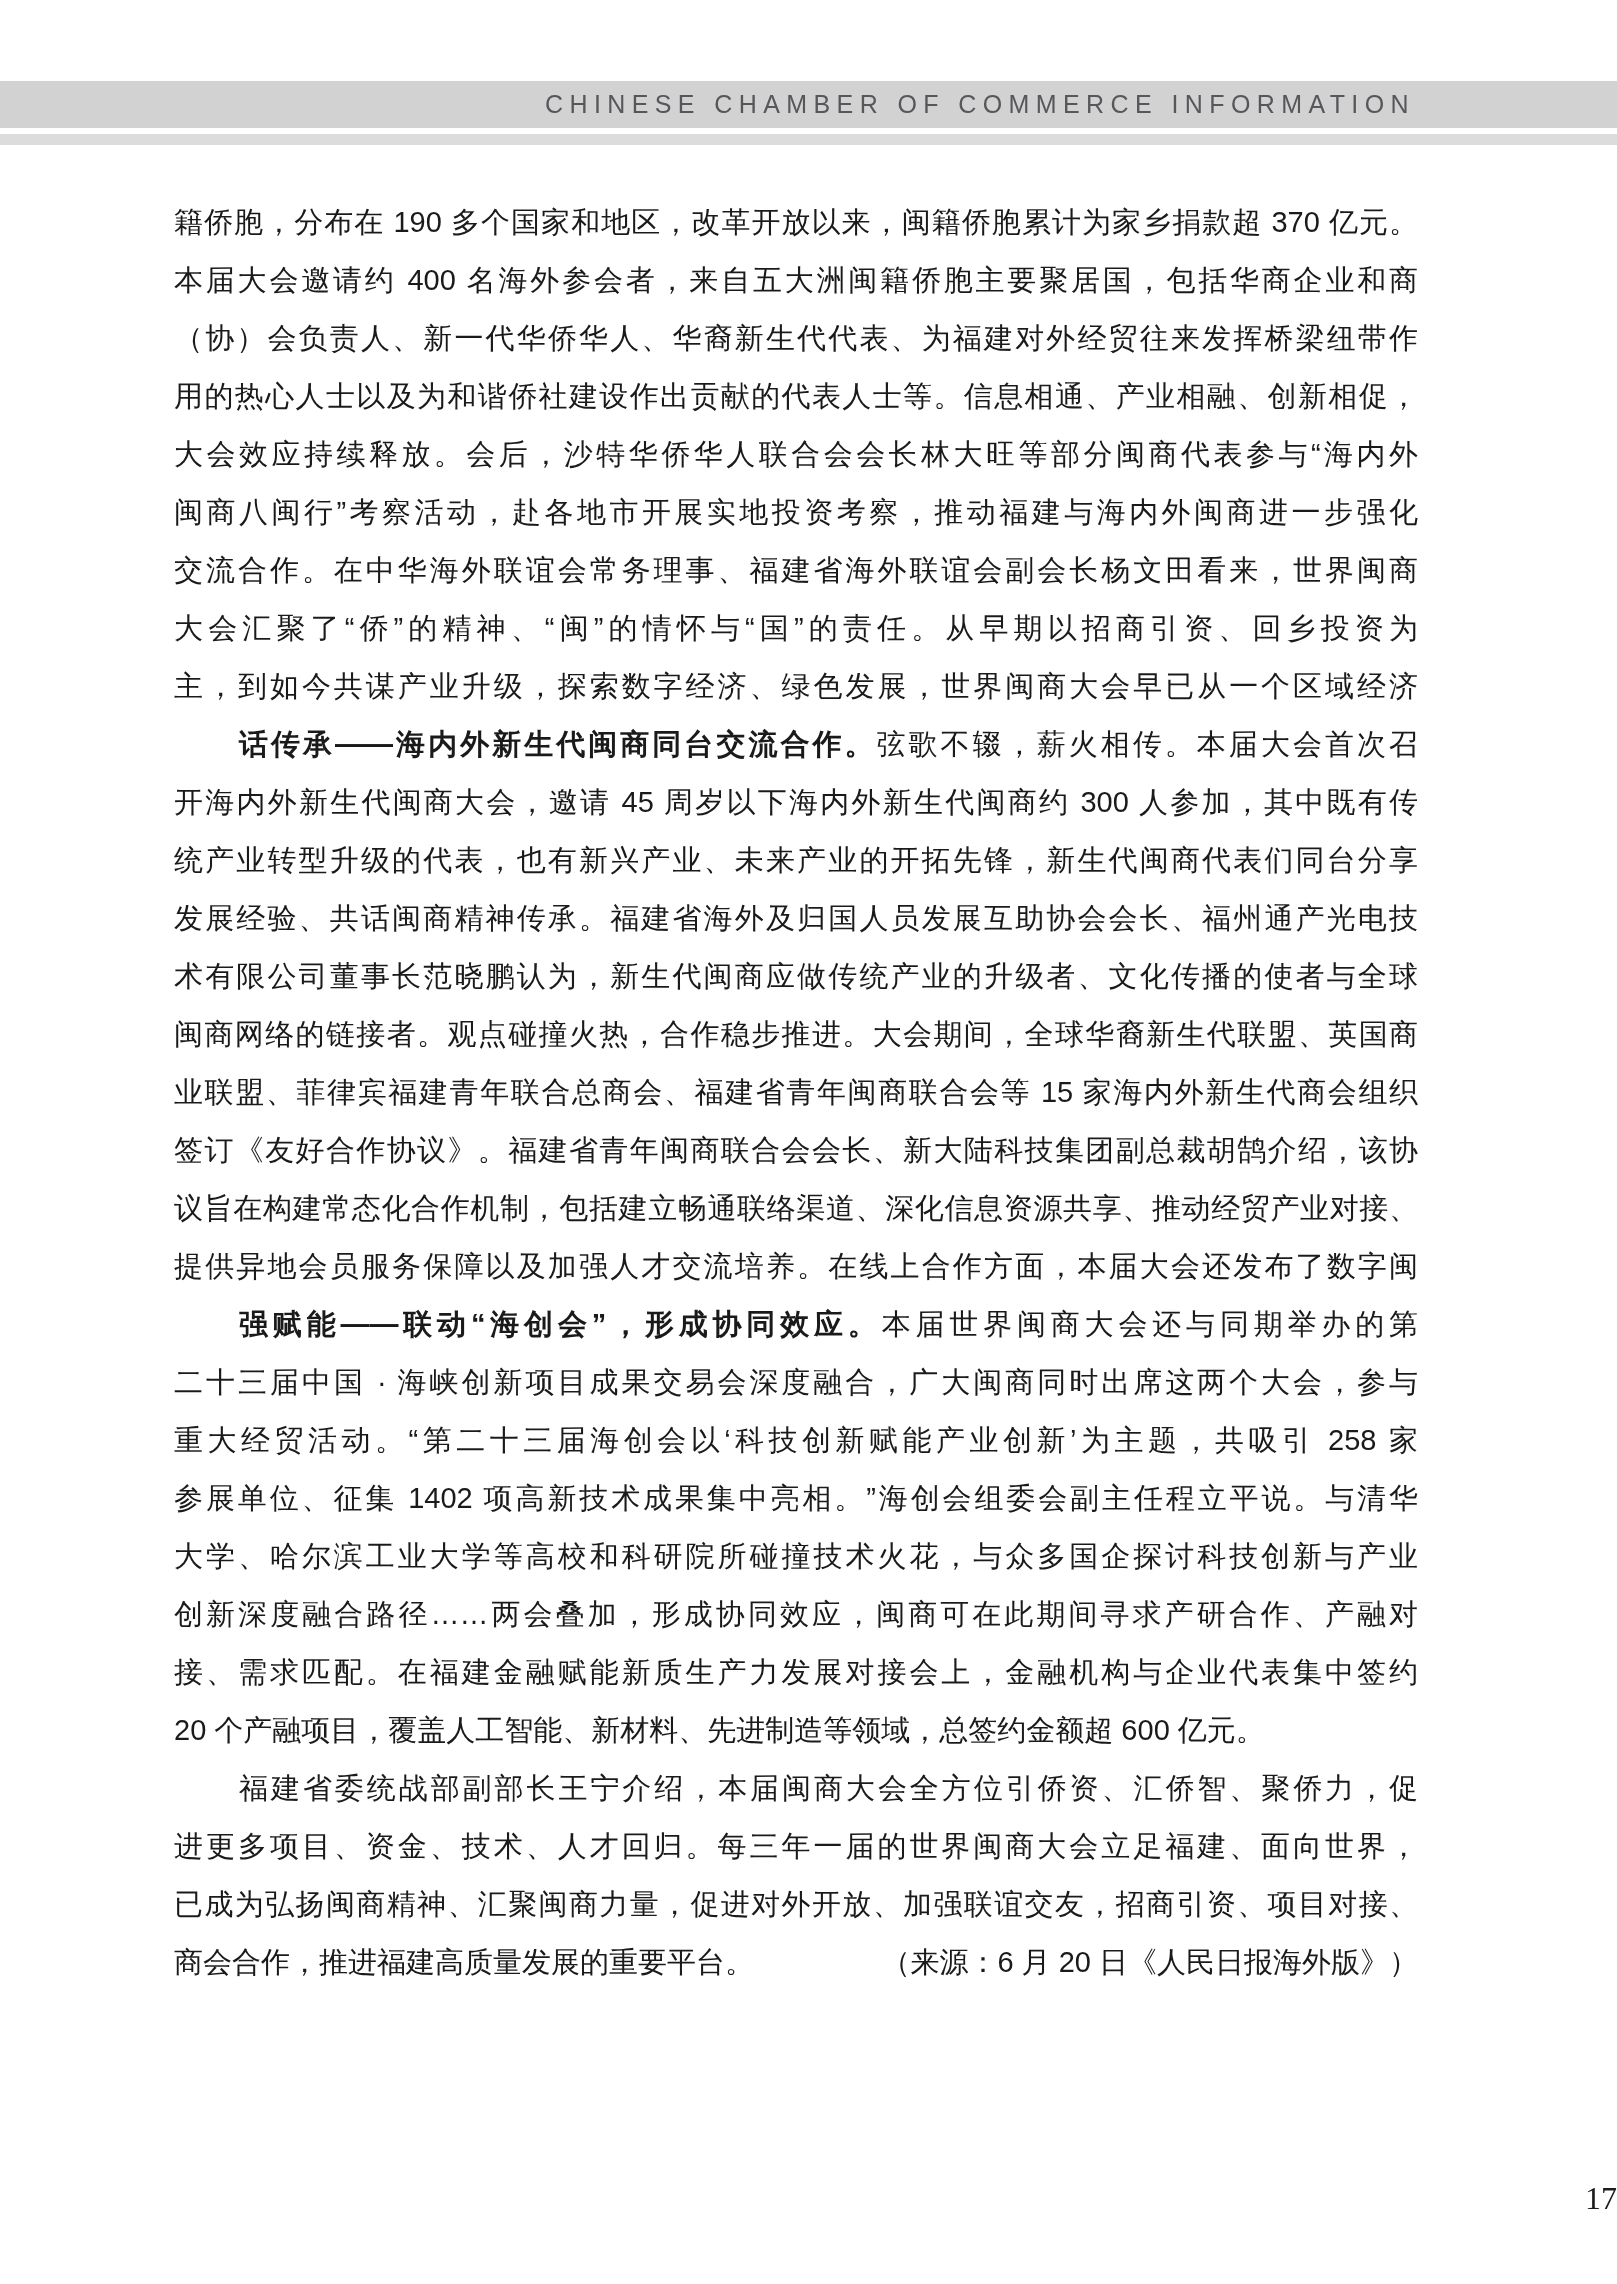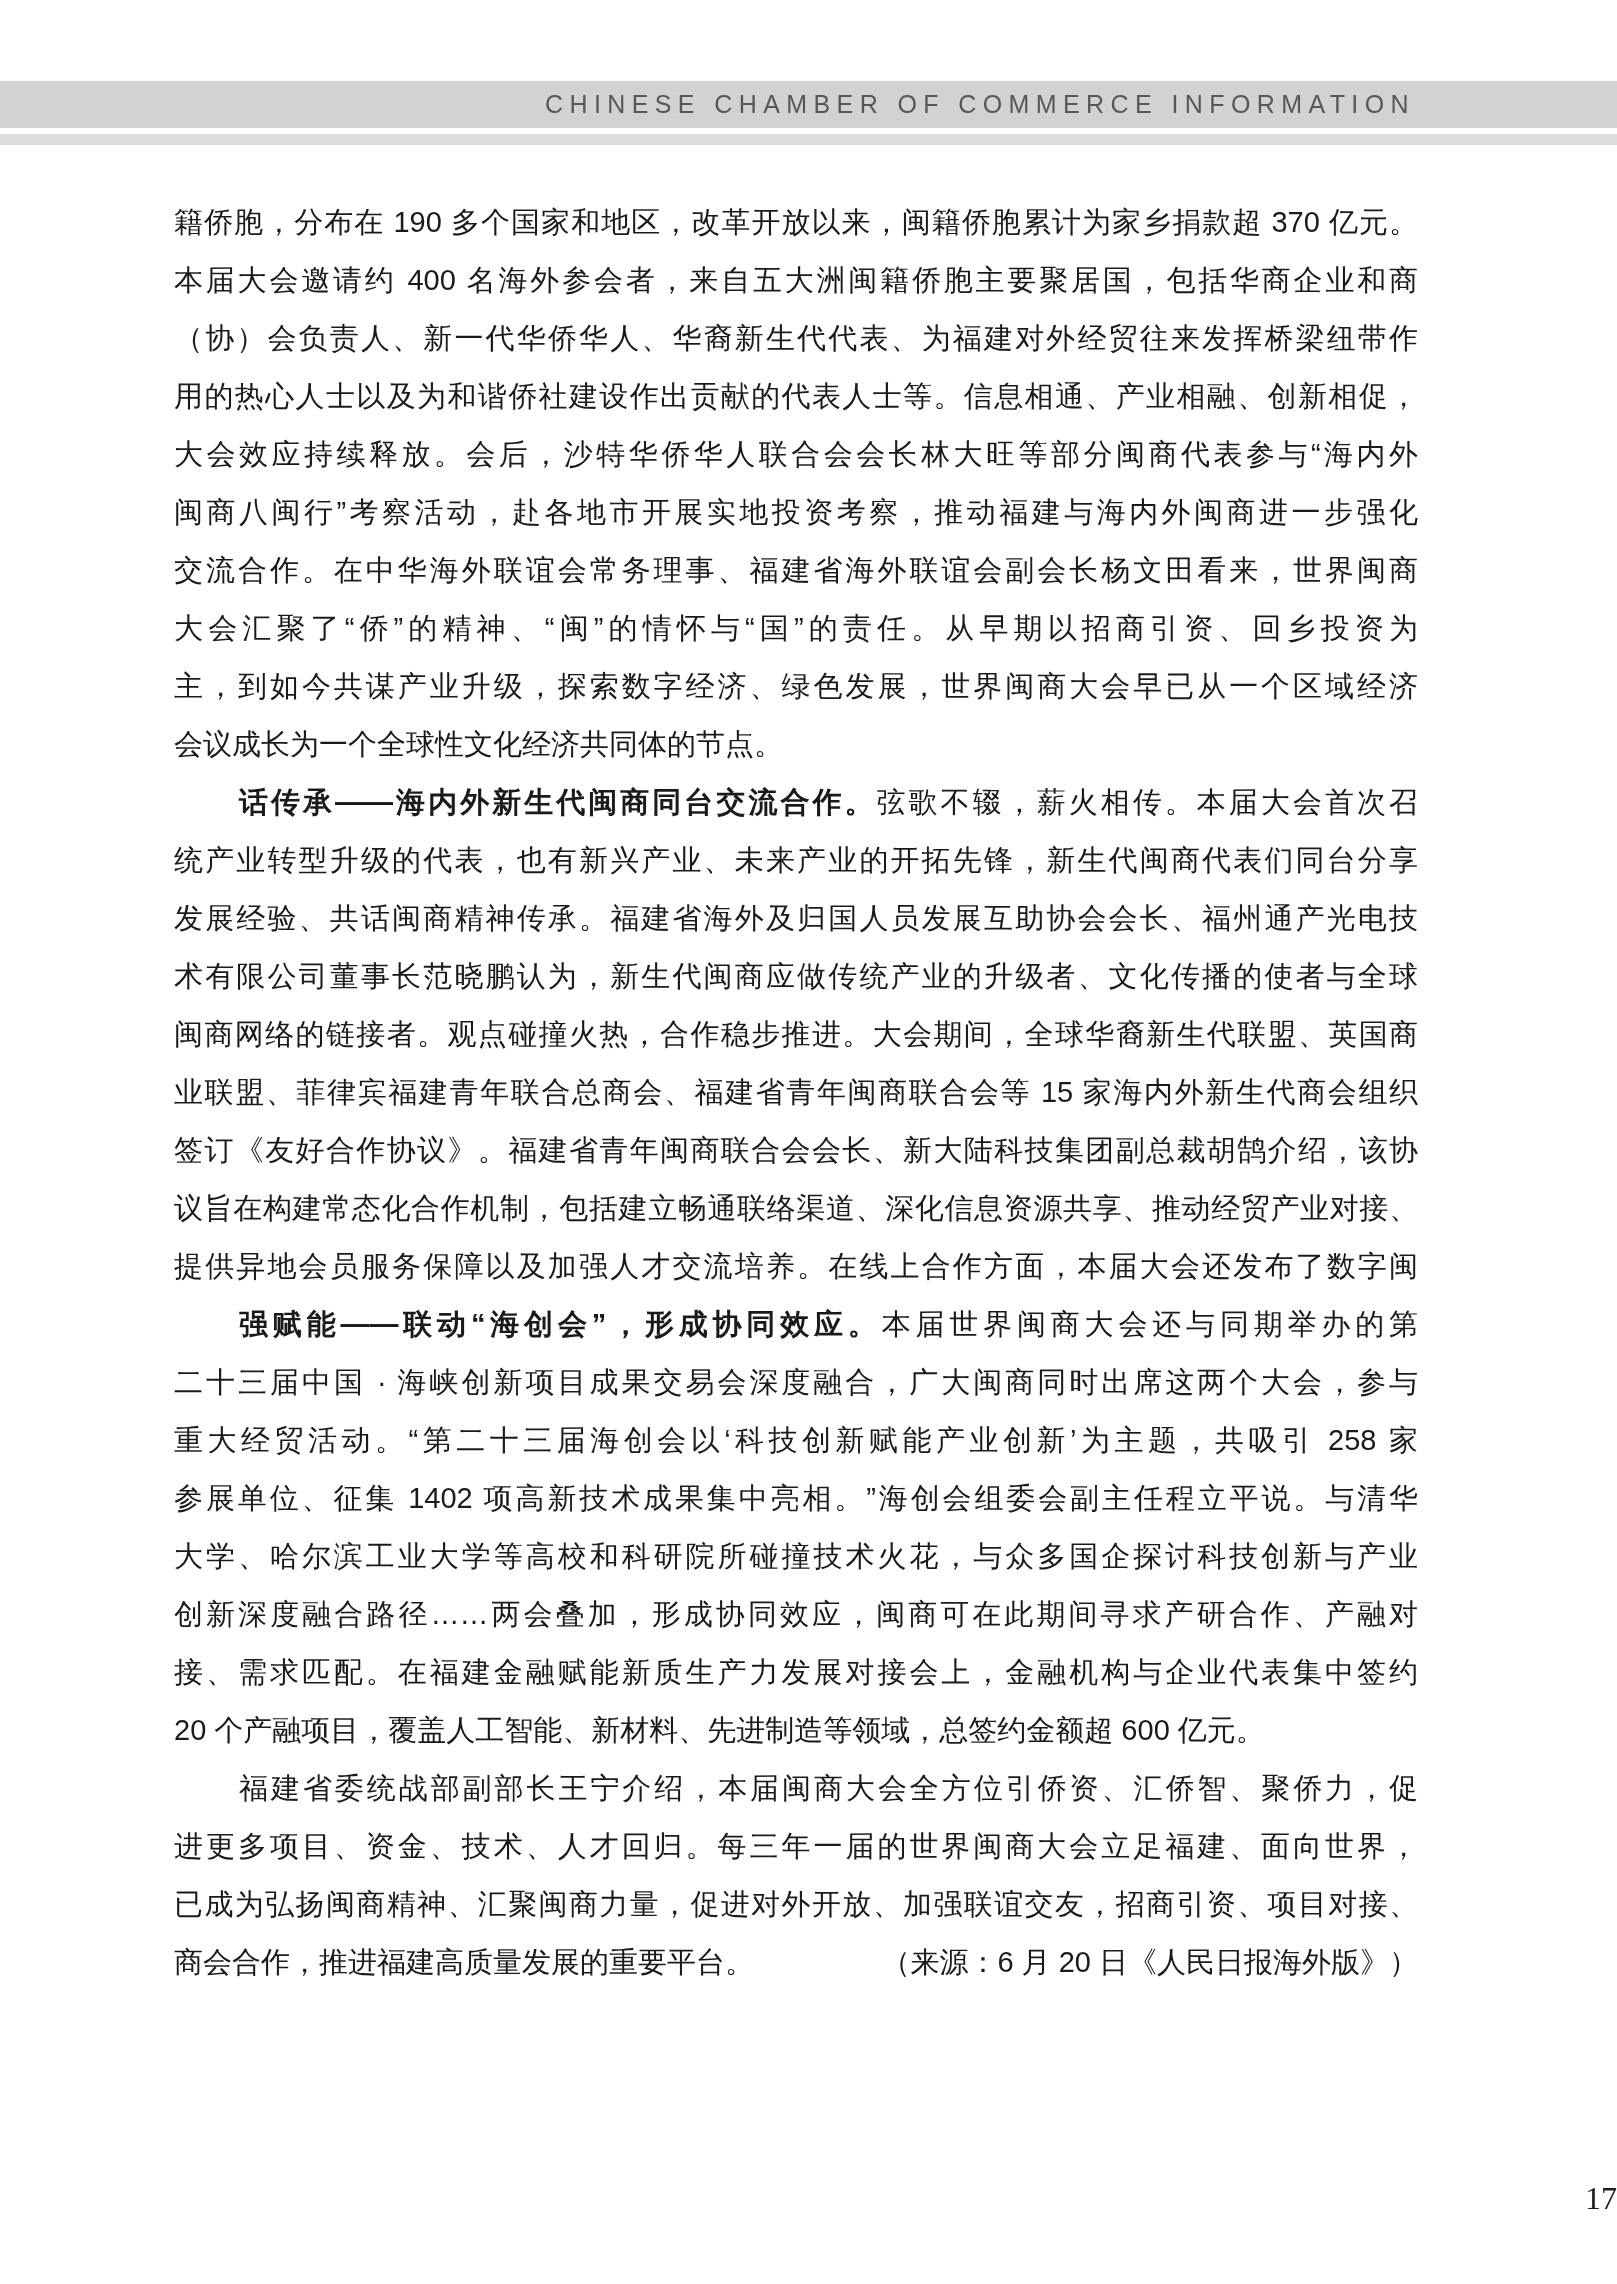--- a/index.html
+++ b/index.html
@@ -78,22 +78,22 @@
   <div class="body-text">
       <div class="line fill">籍侨胞，分布在 190 多个国家和地区，改革开放以来，闽籍侨胞累计为家乡捐款超 370 亿元。</div>
       <div class="line fill">本届大会邀请约 400 名海外参会者，来自五大洲闽籍侨胞主要聚居国，包括华商企业和商</div>
       <div class="line fill">（协）会负责人、新一代华侨华人、华裔新生代代表、为福建对外经贸往来发挥桥梁纽带作</div>
       <div class="line fill">用的热心人士以及为和谐侨社建设作出贡献的代表人士等。信息相通、产业相融、创新相促，</div>
       <div class="line fill">大会效应持续释放。会后，沙特华侨华人联合会会长林大旺等部分闽商代表参与“海内外</div>
       <div class="line fill">闽商八闽行”考察活动，赴各地市开展实地投资考察，推动福建与海内外闽商进一步强化</div>
       <div class="line fill">交流合作。在中华海外联谊会常务理事、福建省海外联谊会副会长杨文田看来，世界闽商</div>
       <div class="line fill">大会汇聚了“侨”的精神、“闽”的情怀与“国”的责任。从早期以招商引资、回乡投资为</div>
       <div class="line fill">主，到如今共谋产业升级，探索数字经济、绿色发展，世界闽商大会早已从一个区域经济</div>
-      <div class="line">会议成长为一个全球性文化经济共同体的节点。</div>
       <div class="line indent fill"><b>话传承——海内外新生代闽商同台交流合作。</b>弦歌不辍，薪火相传。本届大会首次召</div>
+      <div class="line fill">开海内外新生代闽商大会，邀请 45 周岁以下海内外新生代闽商约 300 人参加，其中既有传</div>
       <div class="line fill">统产业转型升级的代表，也有新兴产业、未来产业的开拓先锋，新生代闽商代表们同台分享</div>
       <div class="line fill">发展经验、共话闽商精神传承。福建省海外及归国人员发展互助协会会长、福州通产光电技</div>
       <div class="line fill">术有限公司董事长范晓鹏认为，新生代闽商应做传统产业的升级者、文化传播的使者与全球</div>
       <div class="line fill">闽商网络的链接者。观点碰撞火热，合作稳步推进。大会期间，全球华裔新生代联盟、英国商</div>
       <div class="line fill">业联盟、菲律宾福建青年联合总商会、福建省青年闽商联合会等 15 家海内外新生代商会组织</div>
       <div class="line fill">签订《友好合作协议》。福建省青年闽商联合会会长、新大陆科技集团副总裁胡鹄介绍，该协</div>
       <div class="line fill">议旨在构建常态化合作机制，包括建立畅通联络渠道、深化信息资源共享、推动经贸产业对接、</div>
       <div class="line fill">提供异地会员服务保障以及加强人才交流培养。在线上合作方面，本届大会还发布了数字闽</div>
       <div class="line indent fill"><b>强赋能——联动“海创会”，形成协同效应。</b>本届世界闽商大会还与同期举办的第</div>
       <div class="line fill">二十三届中国 · 海峡创新项目成果交易会深度融合，广大闽商同时出席这两个大会，参与</div>

